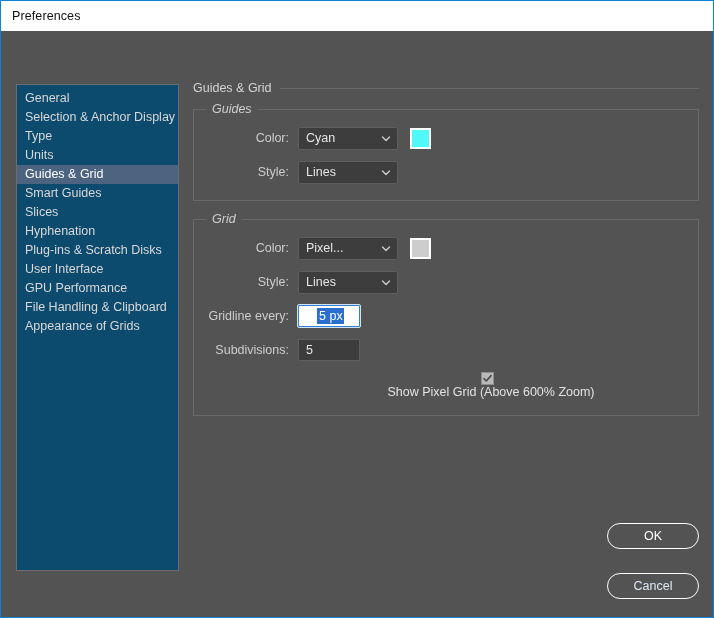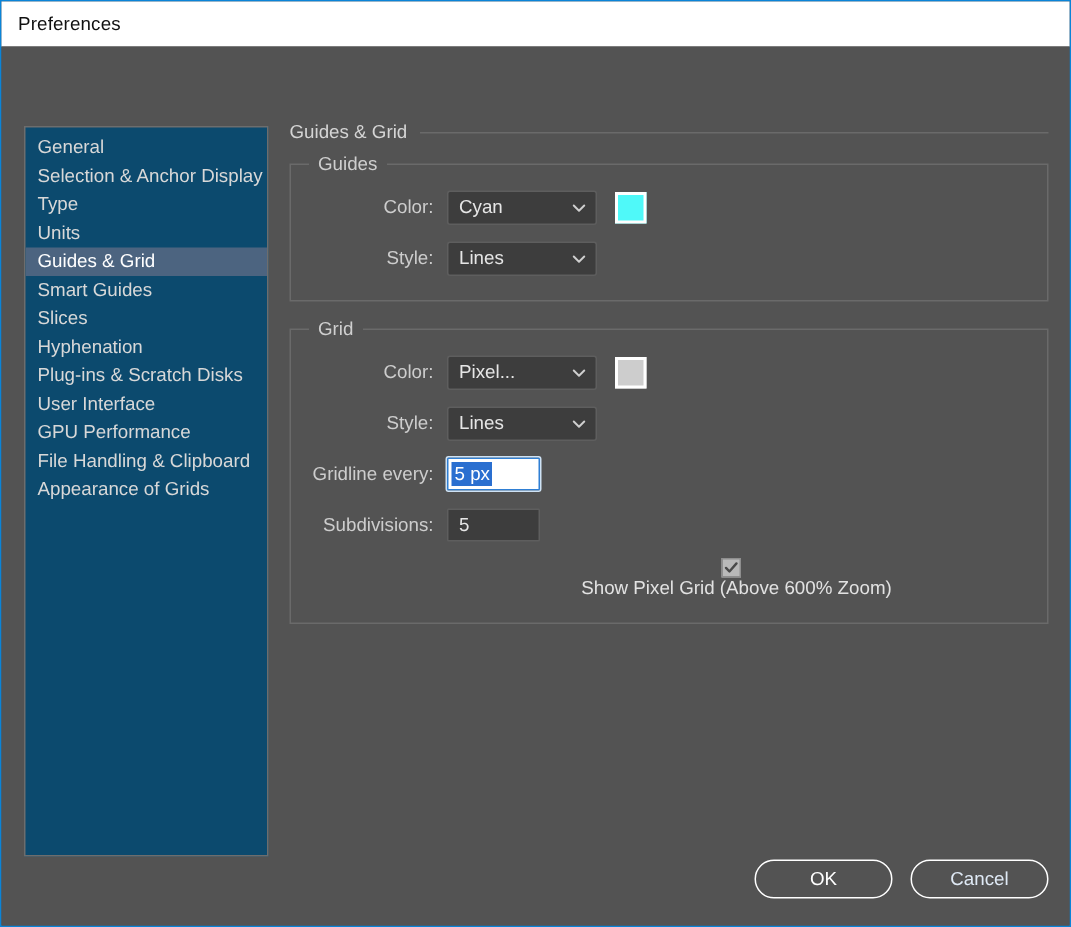--- a/index.html
+++ b/index.html
@@ -108,20 +108,21 @@
     margin-bottom: 18px;
   }
   .group-legend {
     position: absolute;
     top: -8px;
     left: 12px;
     background: #535353;
     padding: 0 6px;
     font-size: 12.5px;
     color: #cfcfcf;
+    font-style: italic;
   }
 
   
   .row {
     display: flex;
     align-items: center;
     margin-bottom: 10px;
     height: 24px;
   }
   .row:last-child { margin-bottom: 0; }
@@ -186,21 +187,21 @@
     align-items: center;
     padding-left: 7px;
     font-size: 12.5px;
     color: #e6e6e6;
   }
   .input.focused {
     background: #ffffff;
     border: 1px solid #2f7fd4;
     outline: 1px solid #cfe3f5;
     color: #111111;
-    padding-left: 2px;
+    padding-left: 18px;
   }
   .sel-text {
     background: #2a6fd0;
     color: #ffffff;
     padding: 1px 1px 1px 2px;
   }
 
   
   .check-row {
     display: flex;
@@ -227,21 +228,22 @@
     color: #e2e2e2;
     white-space: nowrap;
   }
 
   
   .footer {
     position: absolute;
     right: 14px;
     bottom: 18px;
     display: flex;
-    gap: 12px;
+    gap: 24px;
+    flex-direction: column;
   }
   .btn {
     width: 92px;
     height: 26px;
     box-sizing: border-box;
     border: 1px solid #ffffff;
     border-radius: 13px;
     background: transparent;
     color: #ffffff;
     font-size: 12.5px;

